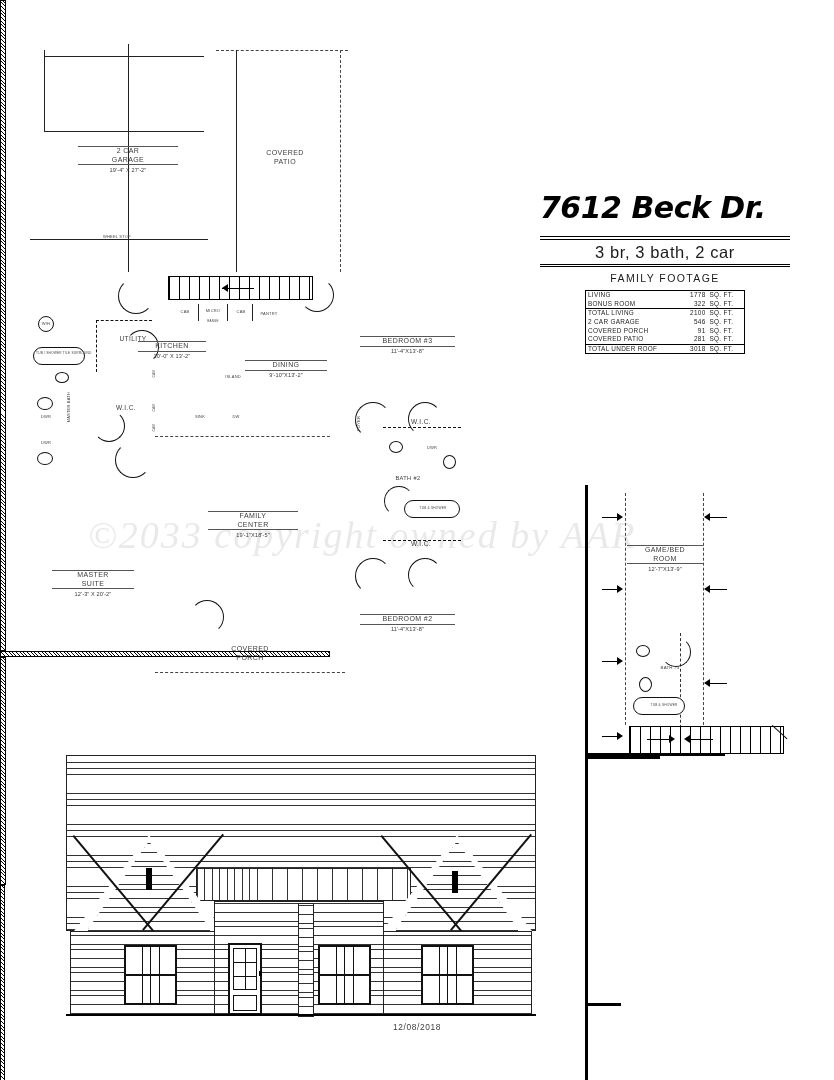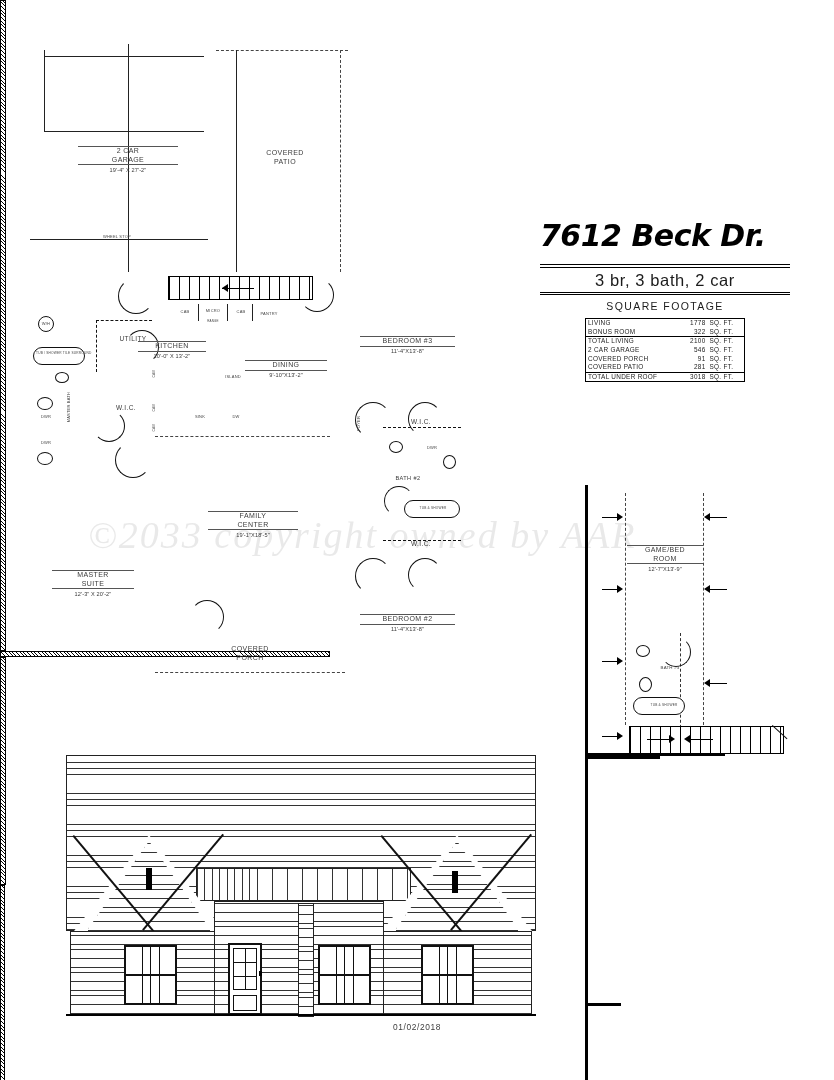--- a/index.html
+++ b/index.html
@@ -262,28 +262,28 @@
     </div>
     <div class="tiny vert" style="left:356px;top:416px;">
       <span>FOYER</span>
     </div>
 
     <div class="tiny vert" style="left:152px;top:370px;font-size:3.4px;">CAB</div>
     <div class="tiny vert" style="left:152px;top:404px;font-size:3.4px;">CAB</div>
     <div class="tiny vert" style="left:152px;top:424px;font-size:3.4px;">CAB</div>
   </div>
 
-  <div id="titleblock" style="left:540px;top:218px;width:250px;">
+  <div id="titleblock" style="left:540px;top:190px;width:250px;">
     <div class="addr">7612 Beck Dr.</div>
     <div class="rule" style="margin-top:11px;"></div>
     <div class="rule2"></div>
     <div class="brbath" style="padding:3px 0 2px;">3 br, 3 bath, 2 car</div>
     <div class="rule"></div>
     <div class="rule2"></div>
-    <div class="sqftitle" style="padding-top:5px;">SQUARE FOOTAGE</div>
+    <div class="sqftitle" style="padding-top:5px;">FAMILY FOOTAGE</div>
 
     <table class="sqft" style="margin:6px auto 0;border:1.1px solid #000;width:160px;">
       <tbody>
         <tr>
           <td>LIVING</td>
           <td class="num">1778</td>
           <td class="unit">SQ. FT.</td>
         </tr>
         <tr>
           <td>BONUS ROOM</td>
@@ -435,16 +435,16 @@
     <div class="muntin" style="left:167px;top:207px;width:24px;height:1px;"></div>
     <div class="muntin" style="left:167px;top:221px;width:24px;height:1px;"></div>
     <div style="position:absolute;left:167px;top:240px;width:24px;height:16px;
                 border:1.4px solid #111;background:#fff;box-sizing:border-box;"></div>
     <div class="solid" style="position:absolute;left:193px;top:216px;width:3px;height:5px;"></div>
 
     <div class="solid" style="position:absolute;left:0;top:259px;width:470px;height:2px;"></div>
   </div>
 
   <div class="footer" style="top:1022px;">
-    <div class="footdate">01/02/2018</div>
+    <div class="footdate">12/08/2018</div>
   </div>
 
 </div>
 
 </body></html>

